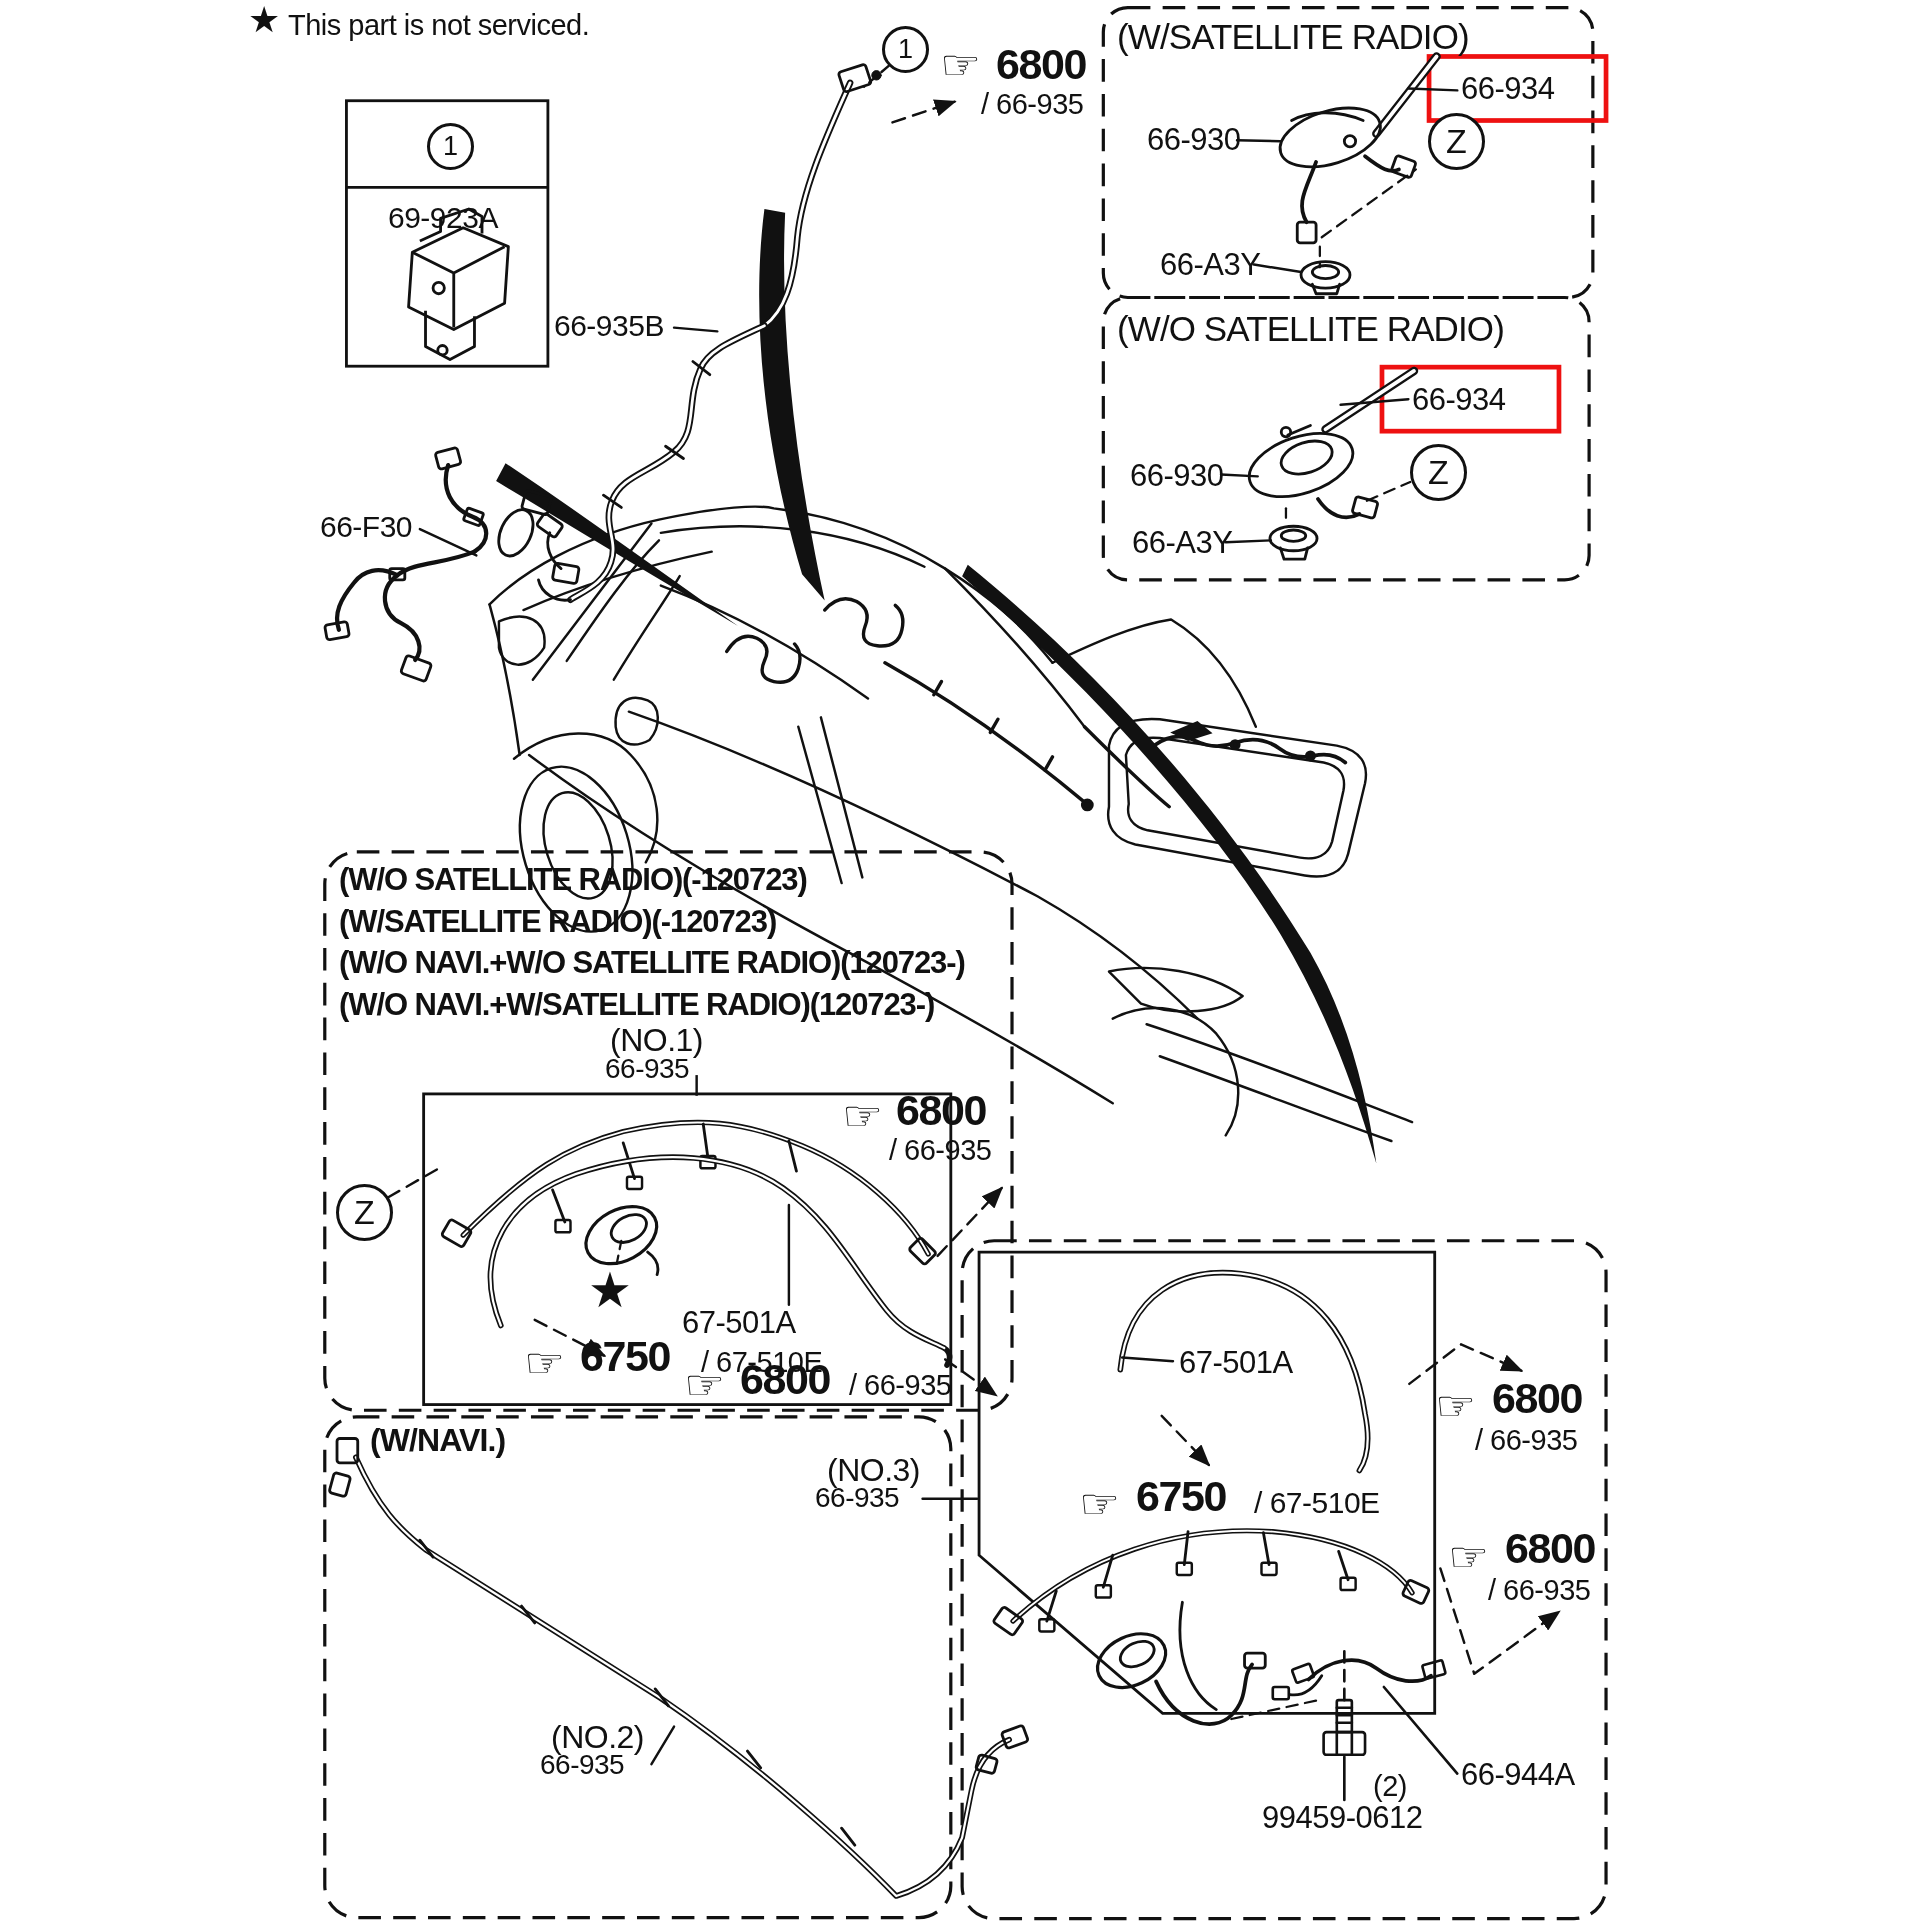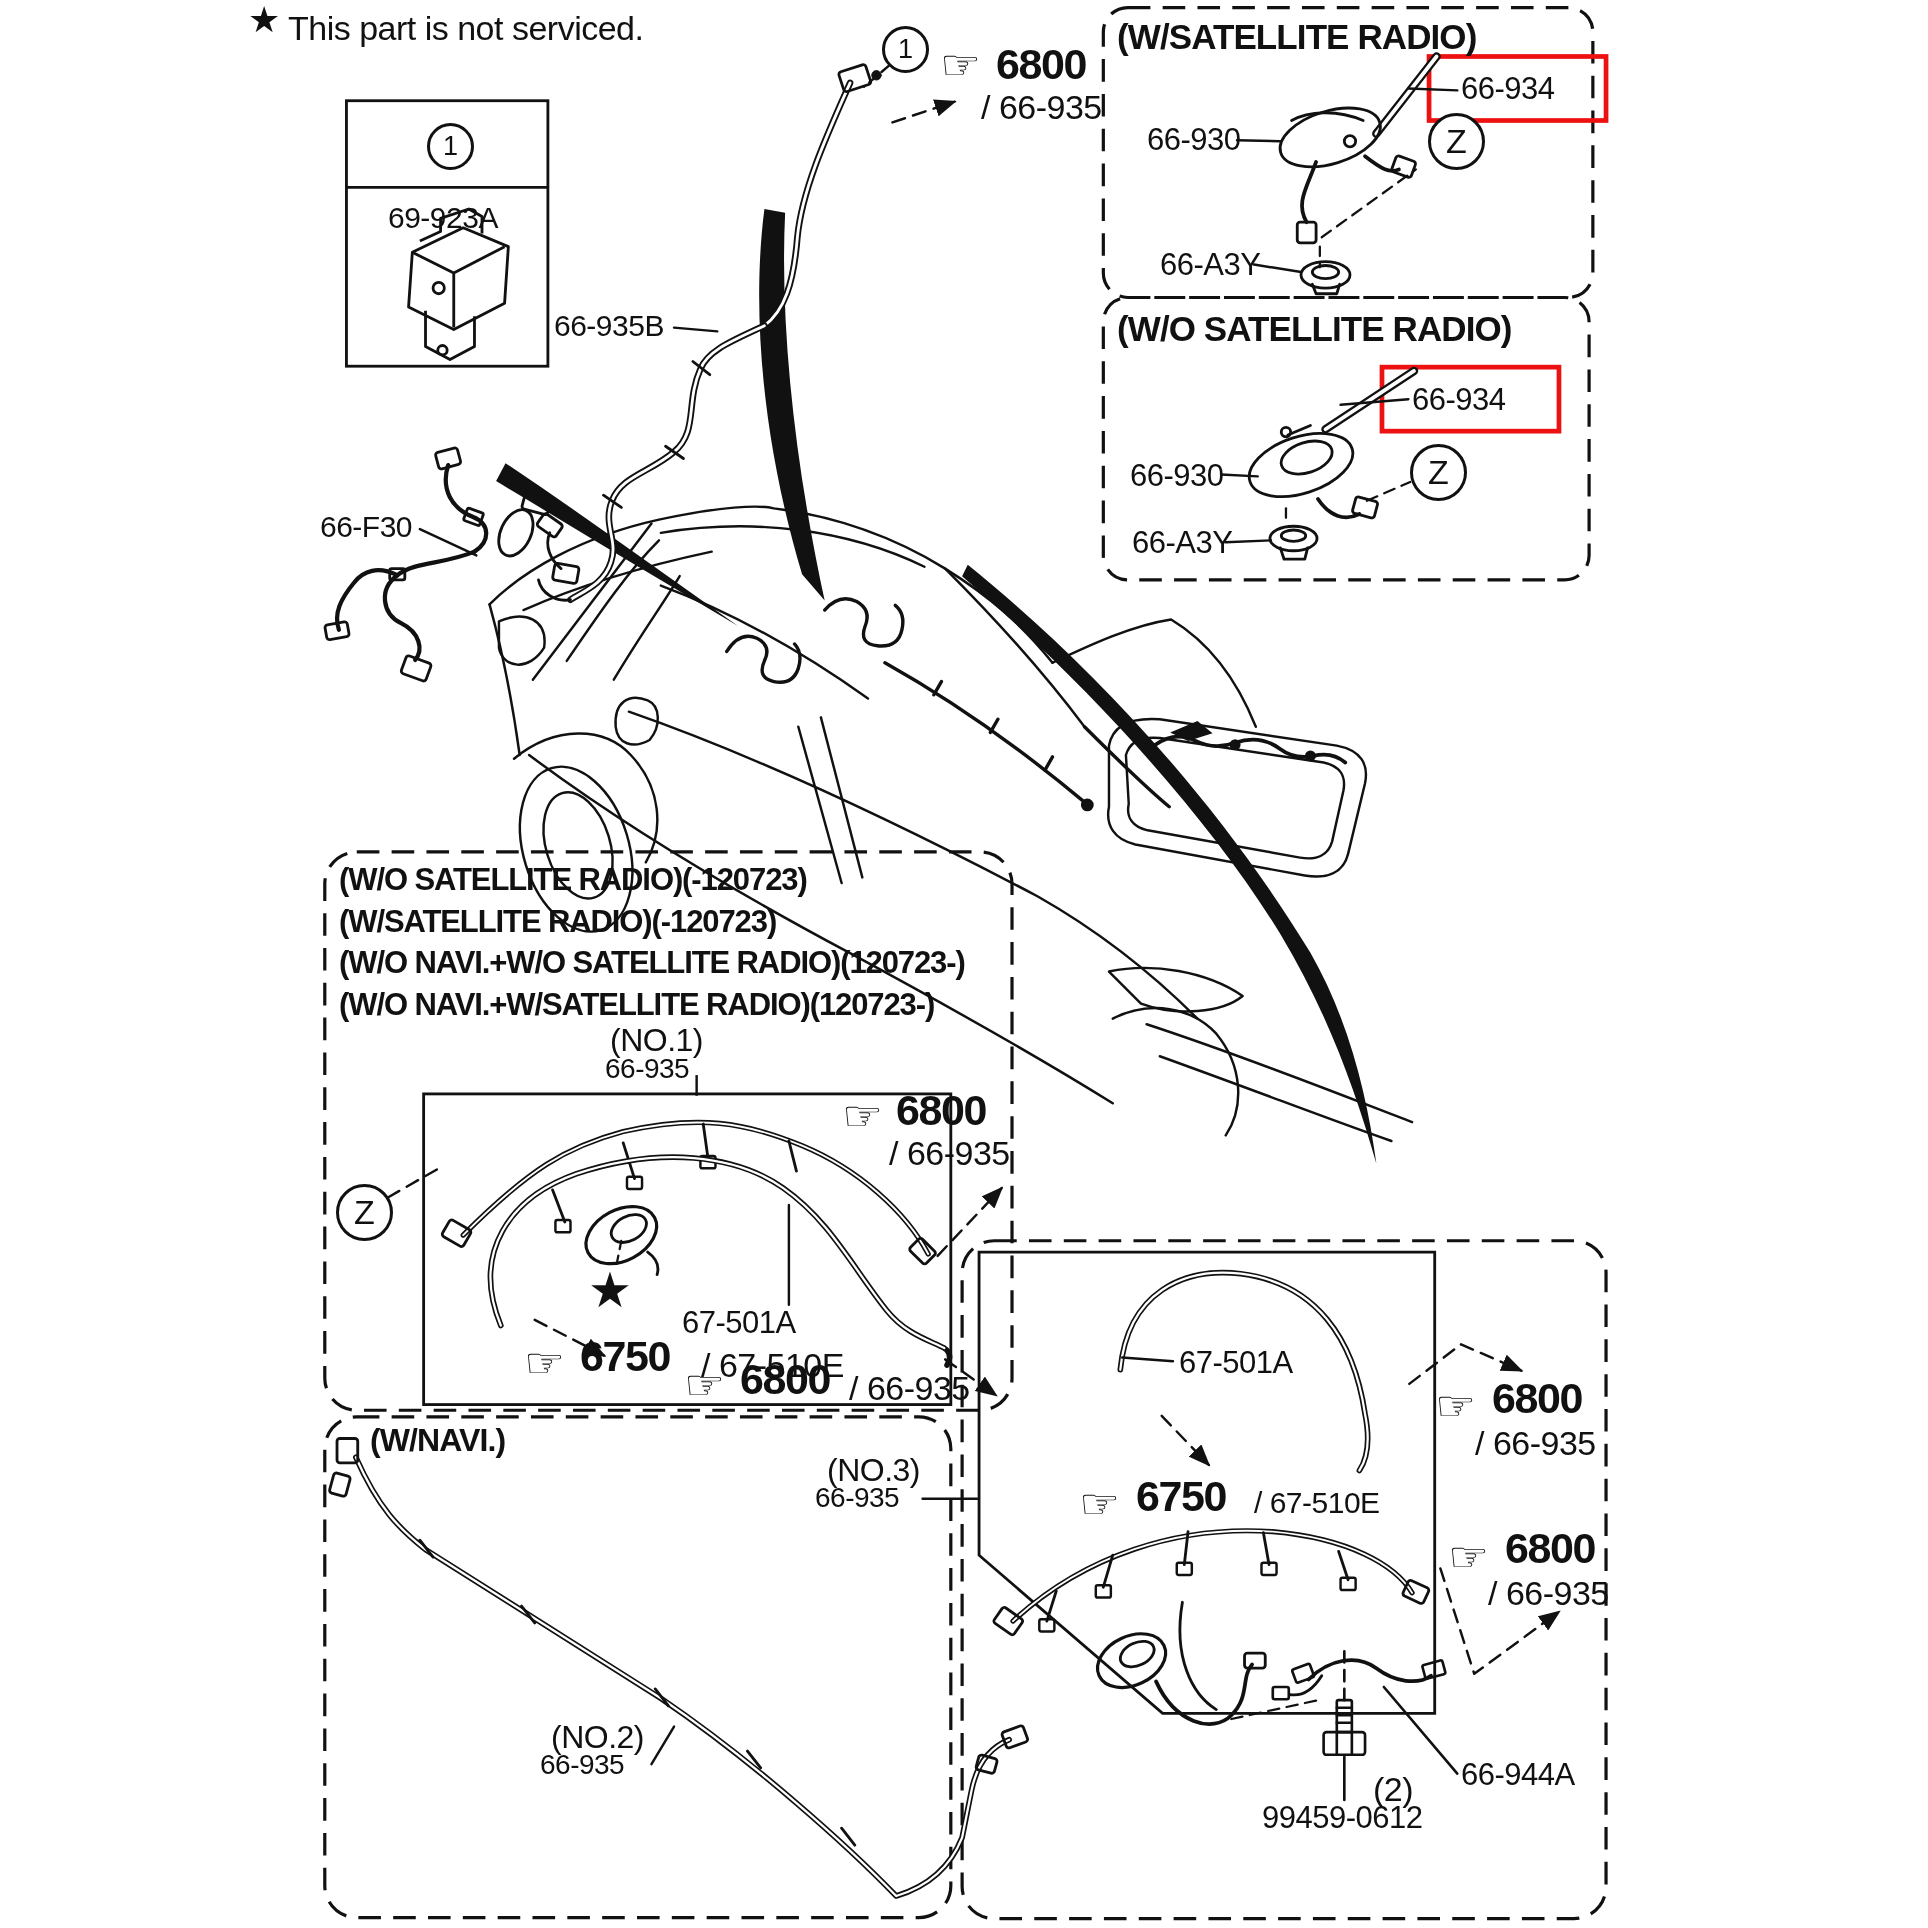--- a/index.html
+++ b/index.html
@@ -1,21 +1,21 @@
 <!DOCTYPE html>
 <html style="font-size:15px"><head>
 <meta charset="utf-8">
 <style>
   html,body{margin:0;padding:0;background:#fff;}
   #stage{position:relative;width:1928px;height:1928px;background:#fff;overflow:hidden;
          font-family:"Liberation Sans",sans-serif;color:#111;}
   #art{position:absolute;left:0;top:0;}
   .lbl{position:absolute;white-space:nowrap;line-height:1;color:#111;letter-spacing:-0.5px;}
-  .fs30{font-size:32px;} .fs31{font-size:34px;} .fs32{font-size:30px;} .fs33{font-size:31px;}
-  .fs34{font-size:32px;} .fs36{font-size:28px;} .fs37{font-size:35px;font-weight:bold;letter-spacing:-0.9px;}
+  .fs30{font-size:32px;} .fs31{font-size:29px;} .fs32{font-size:30px;} .fs33{font-size:31px;}
+  .fs34{font-size:32px;} .fs36{font-size:28px;} .fs37{font-size:35px;font-weight:normal;letter-spacing:-0.9px;}
   .cond{font-size:31px;font-weight:bold;letter-spacing:-1.1px;}
   .big{font-size:43px;font-weight:bold;letter-spacing:-1.4px;}
   .hand{font-size:41px;transform:scaleX(1.12);transform-origin:left center;}
   .starglyph{font-size:36px;}
   .bigstar{font-size:49px;}
   .circ{position:absolute;border:3.3px solid #111;border-radius:50%;background:#fff;
         display:flex;align-items:center;justify-content:center;font-weight:normal;}
   .c44{width:41px;height:41px;font-size:27px;}
   .c54{width:51px;height:51px;font-size:34px;}
 </style>

